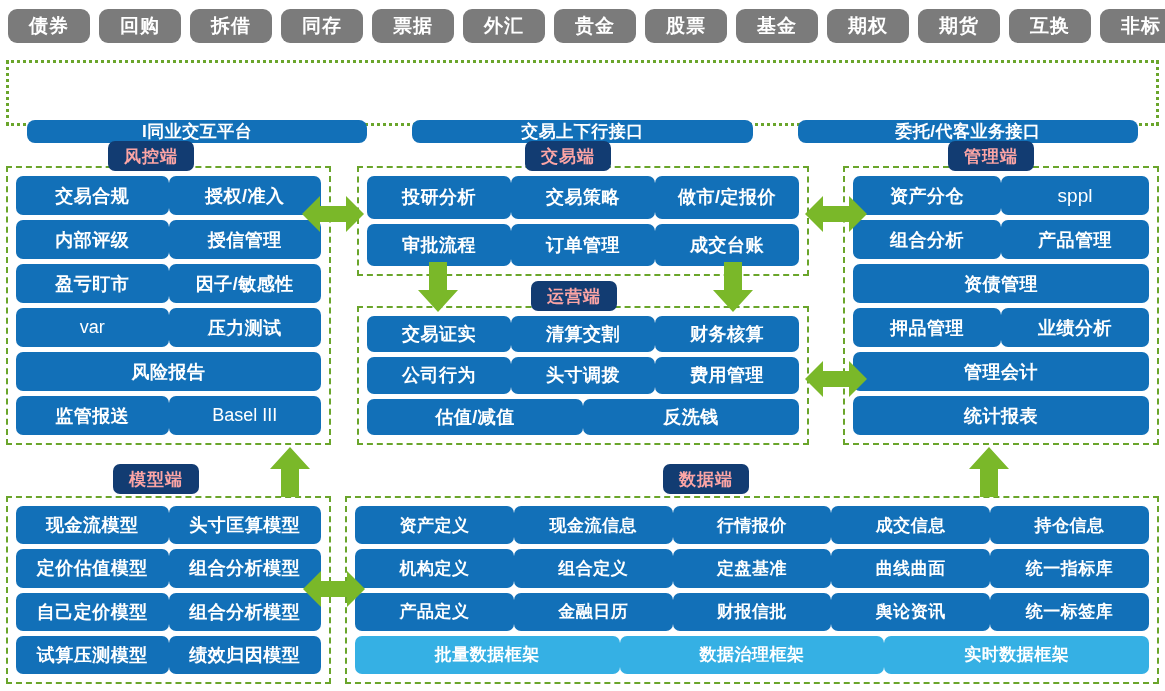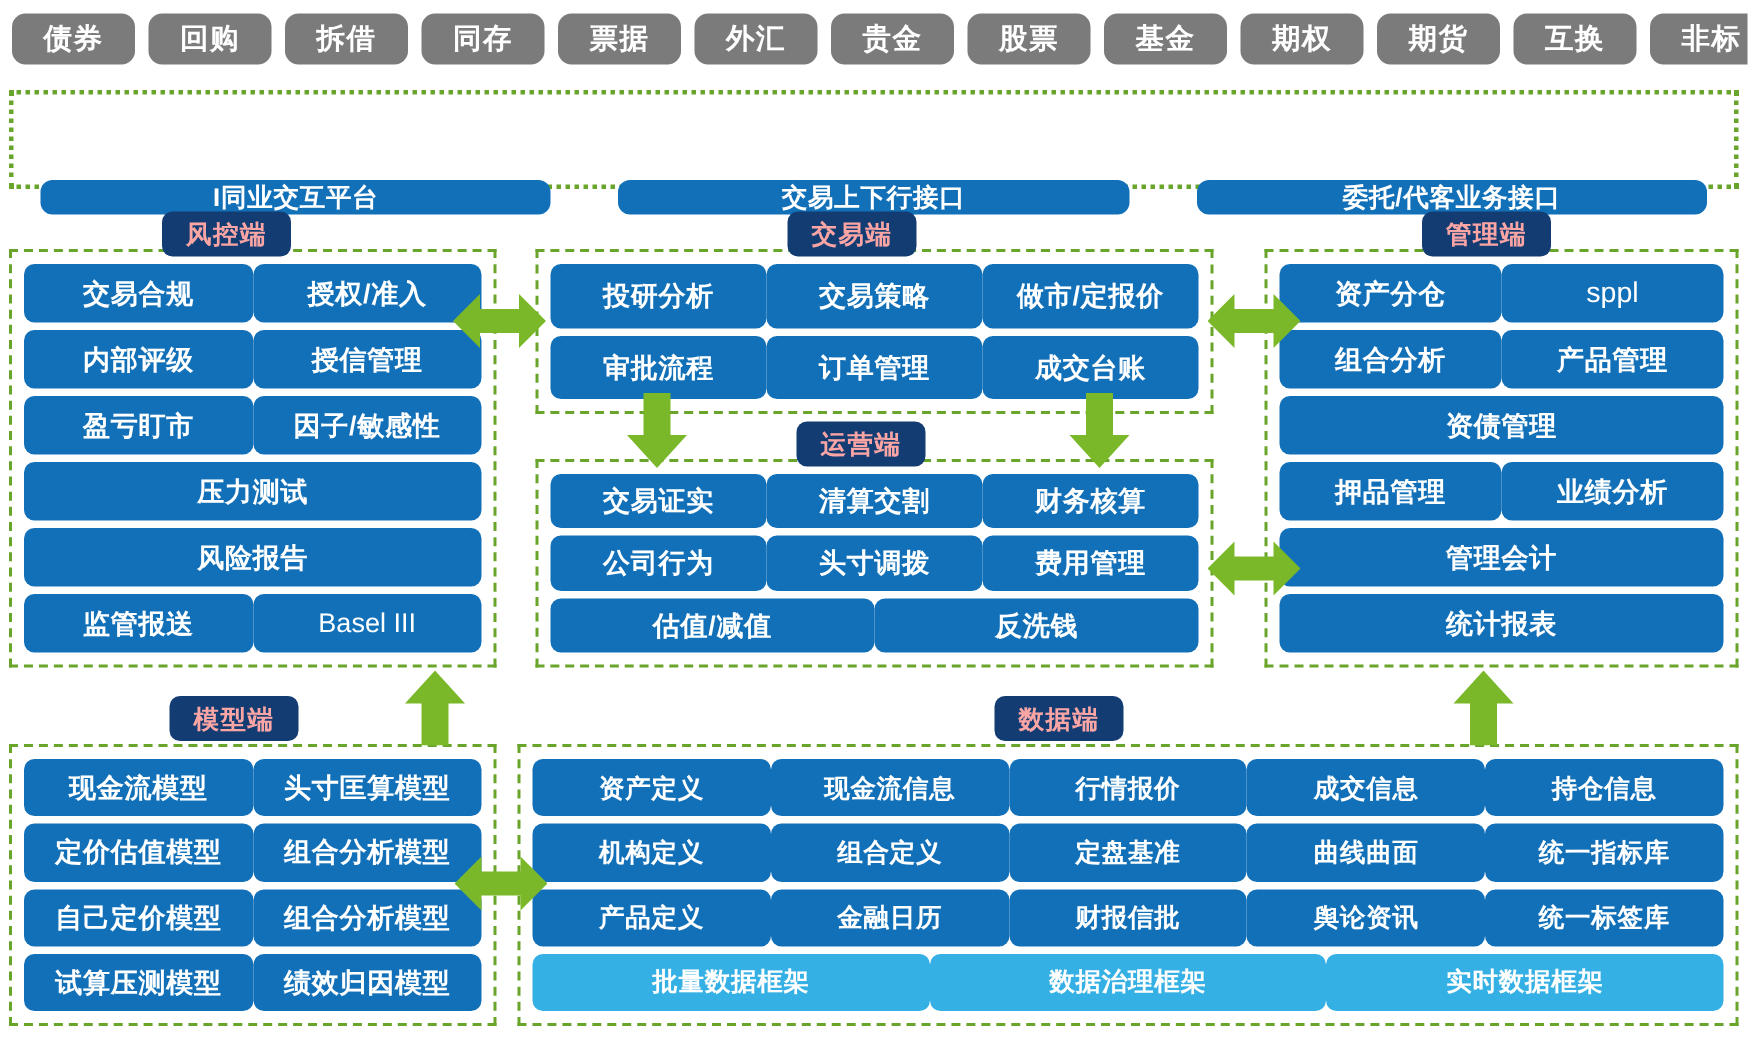--- a/index.html
+++ b/index.html
@@ -133,20 +133,21 @@
         </div>
         <div class="row">
           <div class="cell">内部评级</div>
           <div class="cell">授信管理</div>
         </div>
         <div class="row">
           <div class="cell">盈亏盯市</div>
           <div class="cell">因子/敏感性</div>
         </div>
         <div class="row">
+          <div class="cell ascii">var</div>
           <div class="cell">压力测试</div>
         </div>
         <div class="row">
           <div class="cell">风险报告</div>
         </div>
         <div class="row">
           <div class="cell">监管报送</div>
           <div class="cell ascii">Basel III</div>
         </div>
       </div>

